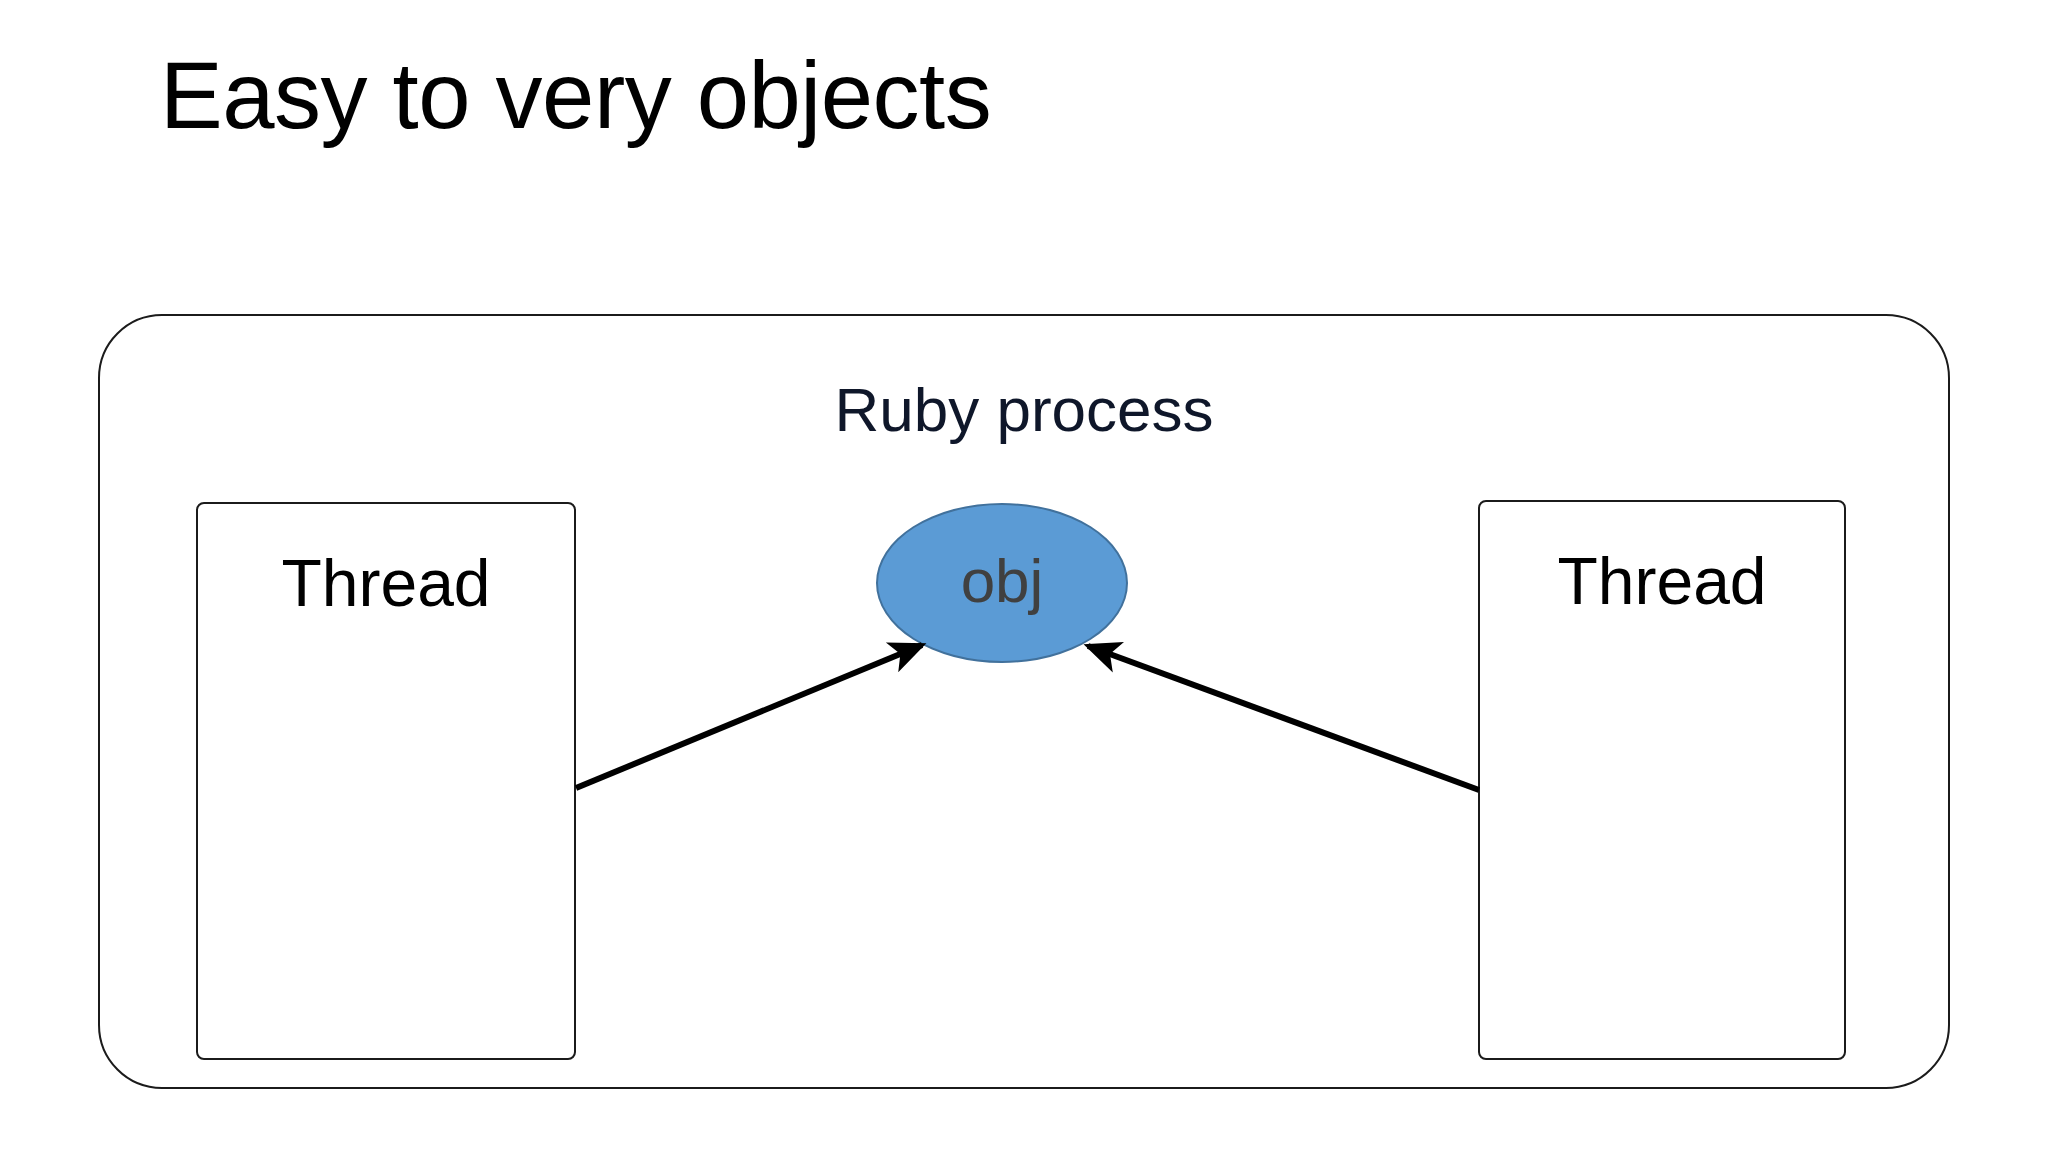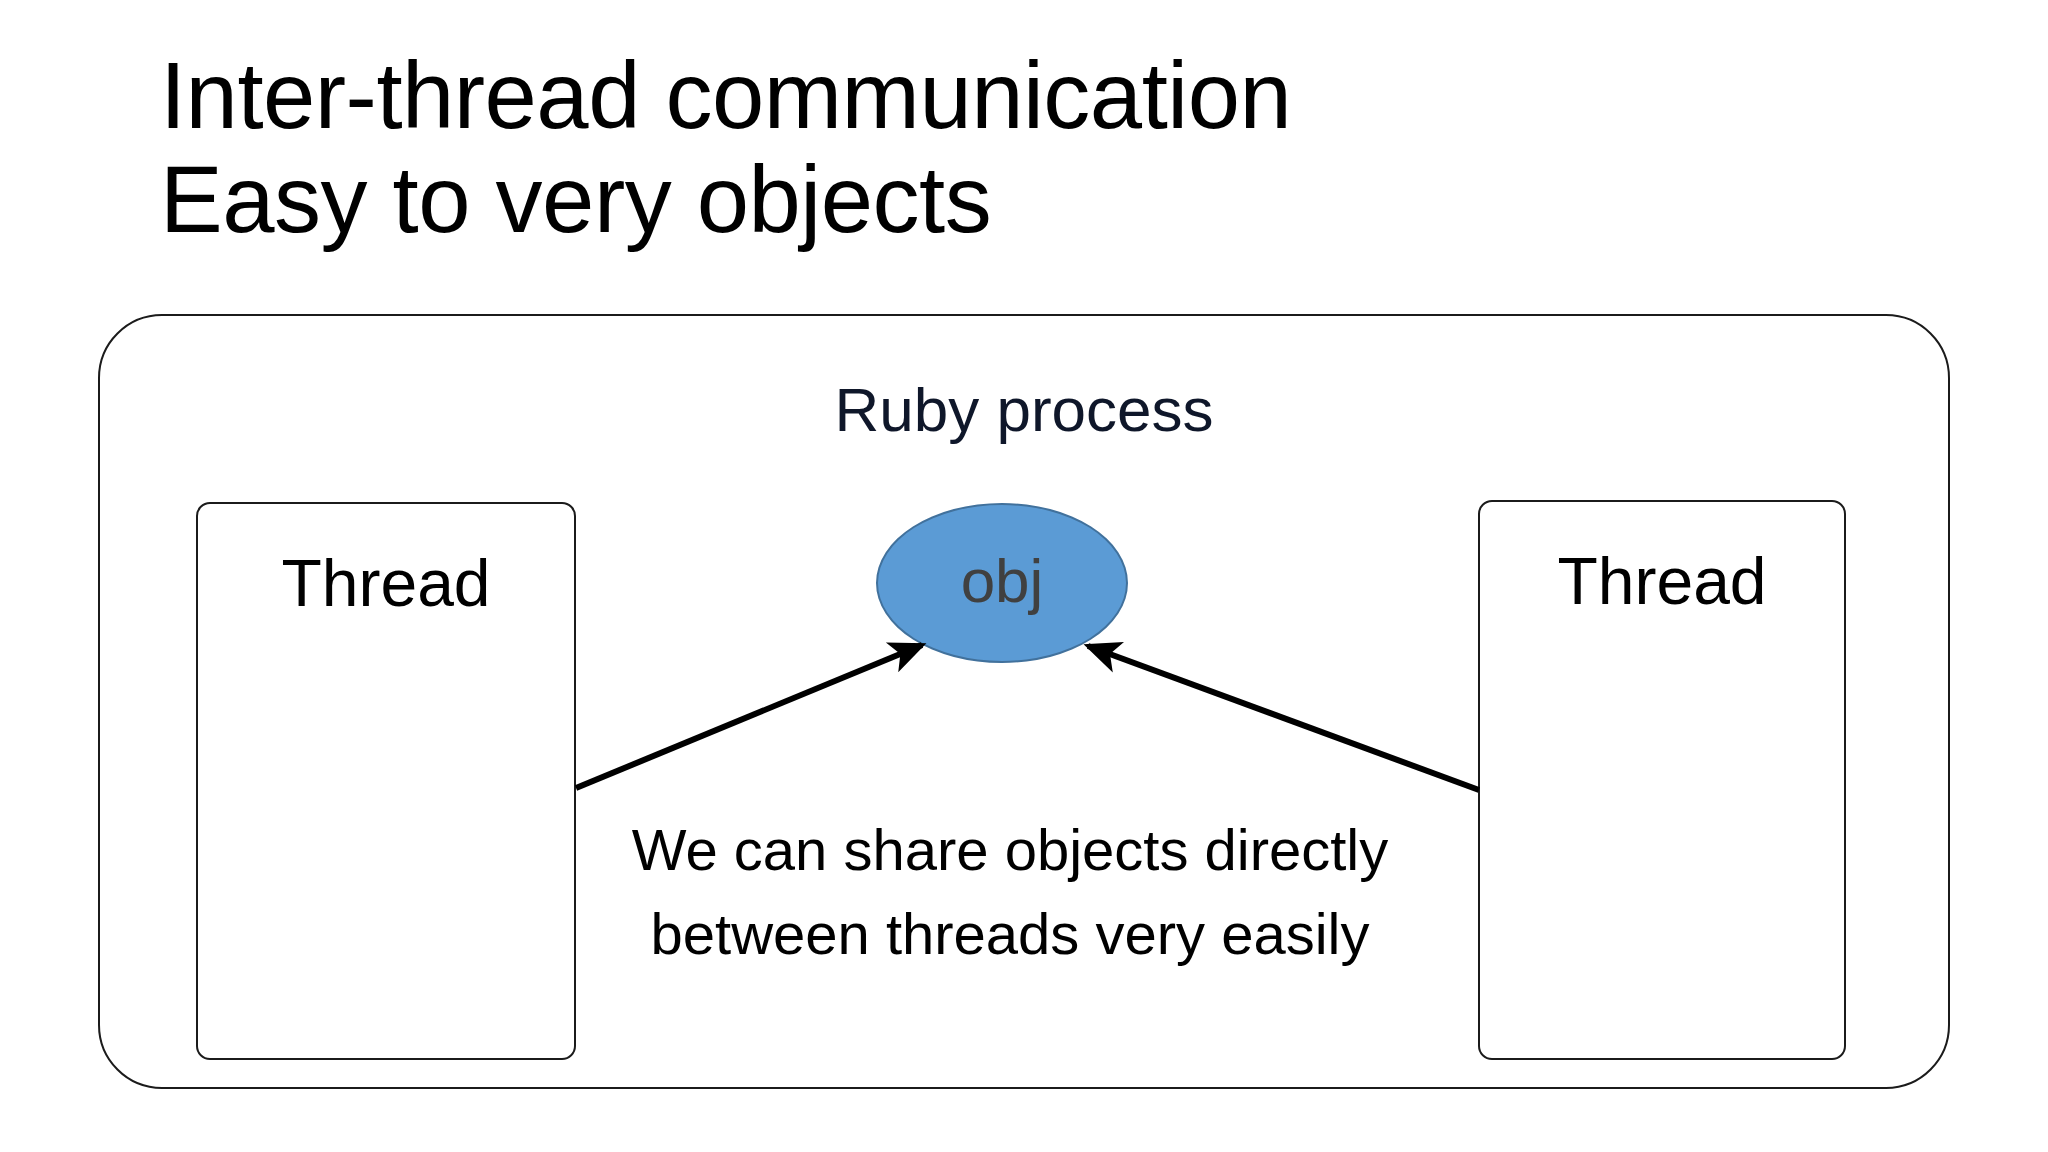--- a/index.html
+++ b/index.html
@@ -55,21 +55,21 @@
     font-size: 62px;
     line-height: 72px;
     font-weight: 400;
     color: #0f172a;
   }
 
   
   .thread-box {
     position: absolute;
     border: 2px solid #1b1b1b;
-    border-radius: 14px;
+    border-radius: 8px;
     background: #ffffff;
     box-sizing: border-box;
   }
   #thread-box-left {
     left: 196px;
     top: 502px;
     width: 380px;
     height: 558px;
   }
   #thread-box-right {
@@ -139,21 +139,20 @@
     color: #000000;
     white-space: nowrap;
   }
 </style>
 </head>
 <body>
 
 <div id="slide">
 
   <div id="title-block">
-    <div class="title-line">Inter-thread communication</div>
     <div class="title-line">Easy to very objects</div>
   </div>
 
   <div id="ruby-process-container"></div>
   <div id="ruby-process-label">Ruby process</div>
 
   <div class="thread-box" id="thread-box-left">
     <div class="thread-label">Thread</div>
   </div>
 
@@ -171,18 +170,14 @@
         <path d="M0,0.4 L6.2,3.1 L0,5.8 L1.5,3.1 Z" fill="#000000"></path>
       </marker>
       <marker id="head-b" markerWidth="7" markerHeight="7" refX="5.4" refY="3.1" orient="auto" markerUnits="strokeWidth">
         <path d="M0,0.4 L6.2,3.1 L0,5.8 L1.5,3.1 Z" fill="#000000"></path>
       </marker>
     </defs>
     <line x1="576" y1="788" x2="922" y2="645" stroke="#000000" stroke-width="6" marker-end="url(#head-a)"></line>
     <line x1="1479" y1="790" x2="1088" y2="646" stroke="#000000" stroke-width="6" marker-end="url(#head-b)"></line>
   </svg>
 
-  <div id="caption-block">
-    <div class="caption-line">We can share objects directly</div>
-    <div class="caption-line">between threads very easily</div>
-  </div>
 
 </div>
 
 </body></html>

